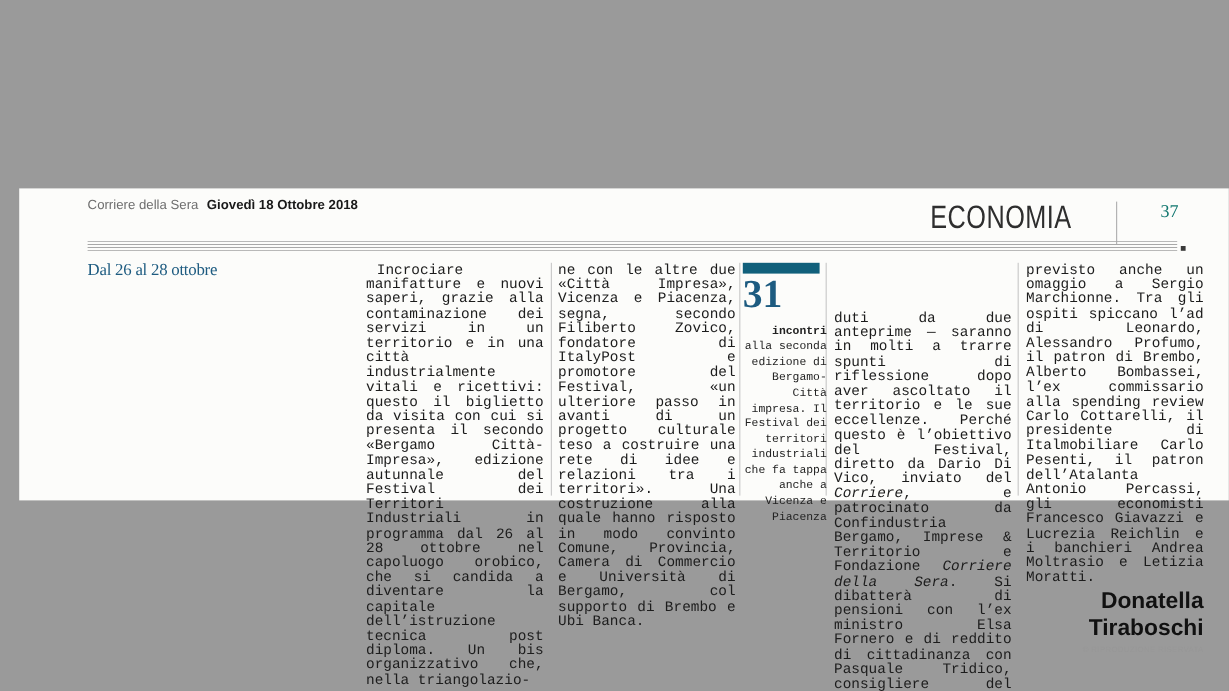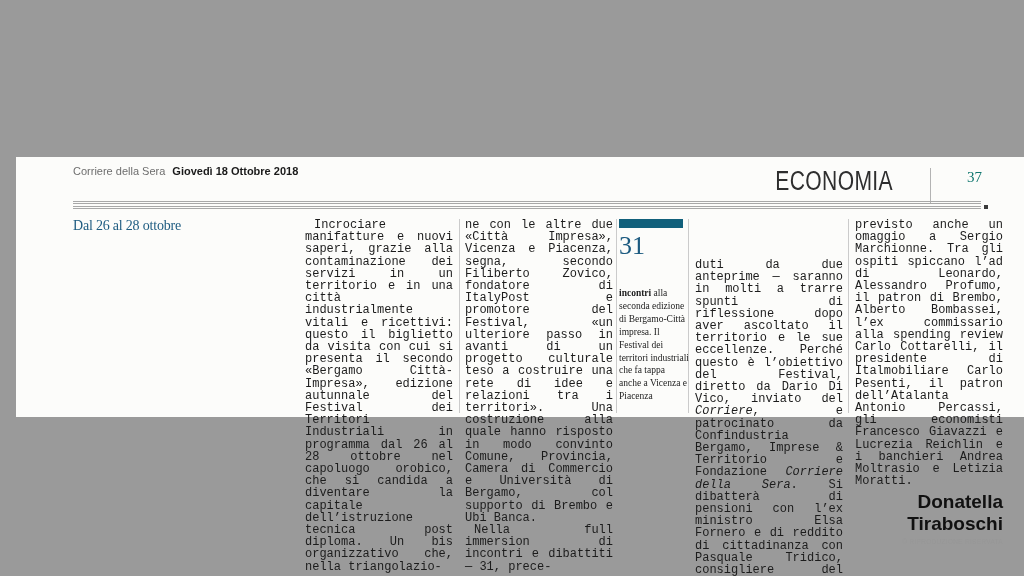--- a/index.html
+++ b/index.html
@@ -68,26 +68,26 @@
   .colrule{position:absolute;top:62px;height:194px;width:1px;background:#cbcbcb;}
   .colrule.r1{left:443px;}
   .colrule.r2{left:600px;}
   .colrule.r3{left:672px;}
   .colrule.r4{left:832px;}
 
   
   .factbox{position:absolute;left:603px;top:62px;width:70px;}
   .factbox-bar{width:64px;height:9px;background:var(--bar_teal);}
   .factbox-number{
-    font-family:"Liberation Serif",serif;font-weight:normal;font-size:26px;line-height:34px;
+    font-family:"Liberation Serif",serif;font-weight:bold;font-size:33px;line-height:34px;
     color:var(--accent_blue);margin-top:1px;
   }
   .factbox-text{
-    margin-top:24px;font-family:Liberation Serif, serif;
-    font-size:9.5px;line-height:12.9px;color:#222;
+    margin-top:7px;font-family:Liberation Mono, monospace;
+    font-size:9.5px;line-height:12.9px;color:#222;text-align:right;
   }
   .factbox-text b{font-weight:bold;}
 
   
   .byline{
     margin-top:4px;text-align:right;
     font-family:"Liberation Sans",sans-serif;font-weight:bold;font-size:19px;color:#111;
   }
   .copyright{
     margin-top:3px;text-align:right;
@@ -119,21 +119,20 @@
   <div class="colrule r2"></div>
   <div class="colrule r3"></div>
   <div class="colrule r4"></div>
 
   <div class="col col1">
     <p class="indent">Incrociare manifatture e nuovi saperi, grazie alla contaminazione dei servizi in un territorio e in una città industrialmente vitali e ricettivi: questo il biglietto da visita con cui si presenta il secondo «Bergamo Città-Impresa», edizione autunnale del Festival dei Territori Industriali in programma dal 26 al 28 ottobre nel capoluogo orobico, che si candida a diventare la capitale dell’istruzione tecnica post diploma. Un bis organizzativo che, nella triangolazio-</p>
   </div>
 
   <div class="col col2">
     <p>ne con le altre due «Città Impresa», Vicenza e Piacenza, segna, secondo Filiberto Zovico, fondatore di ItalyPost e promotore del Festival, «un ulteriore passo in avanti di un progetto culturale teso a costruire una rete di idee e relazioni tra i territori». Una costruzione alla quale hanno risposto in modo convinto Comune, Provincia, Camera di Commercio e Università di Bergamo, col supporto di Brembo e Ubi Banca.</p>
-    <p class="indent">Nella full immersion di incontri e dibattiti — 31, prece-</p>
   </div>
 
   <div class="factbox">
     <div class="factbox-bar"></div>
     <div class="factbox-number">31</div>
     <p class="factbox-text"><b>incontri</b><span> alla seconda edizione di Bergamo-Città impresa. Il Festival dei territori industriali che fa tappa anche a Vicenza e Piacenza</span></p>
   </div>
 
   <div class="col col3">
     <p><span>duti da due anteprime — saranno in molti a trarre spunti di riflessione dopo aver ascoltato il territorio e le sue eccellenze. Perché questo è l’obiettivo del Festival, diretto da Dario Di Vico, inviato del </span><span class="it">Corriere</span><span>, e patrocinato da Confindustria Bergamo, Imprese &amp; Territorio e Fondazione </span><span class="it">Corriere della Sera</span><span>. Si dibatterà di pensioni con l’ex ministro Elsa Fornero e di reddito di cittadinanza con Pasquale Tridico, consigliere del vicepremier Di Maio. È</span></p>

